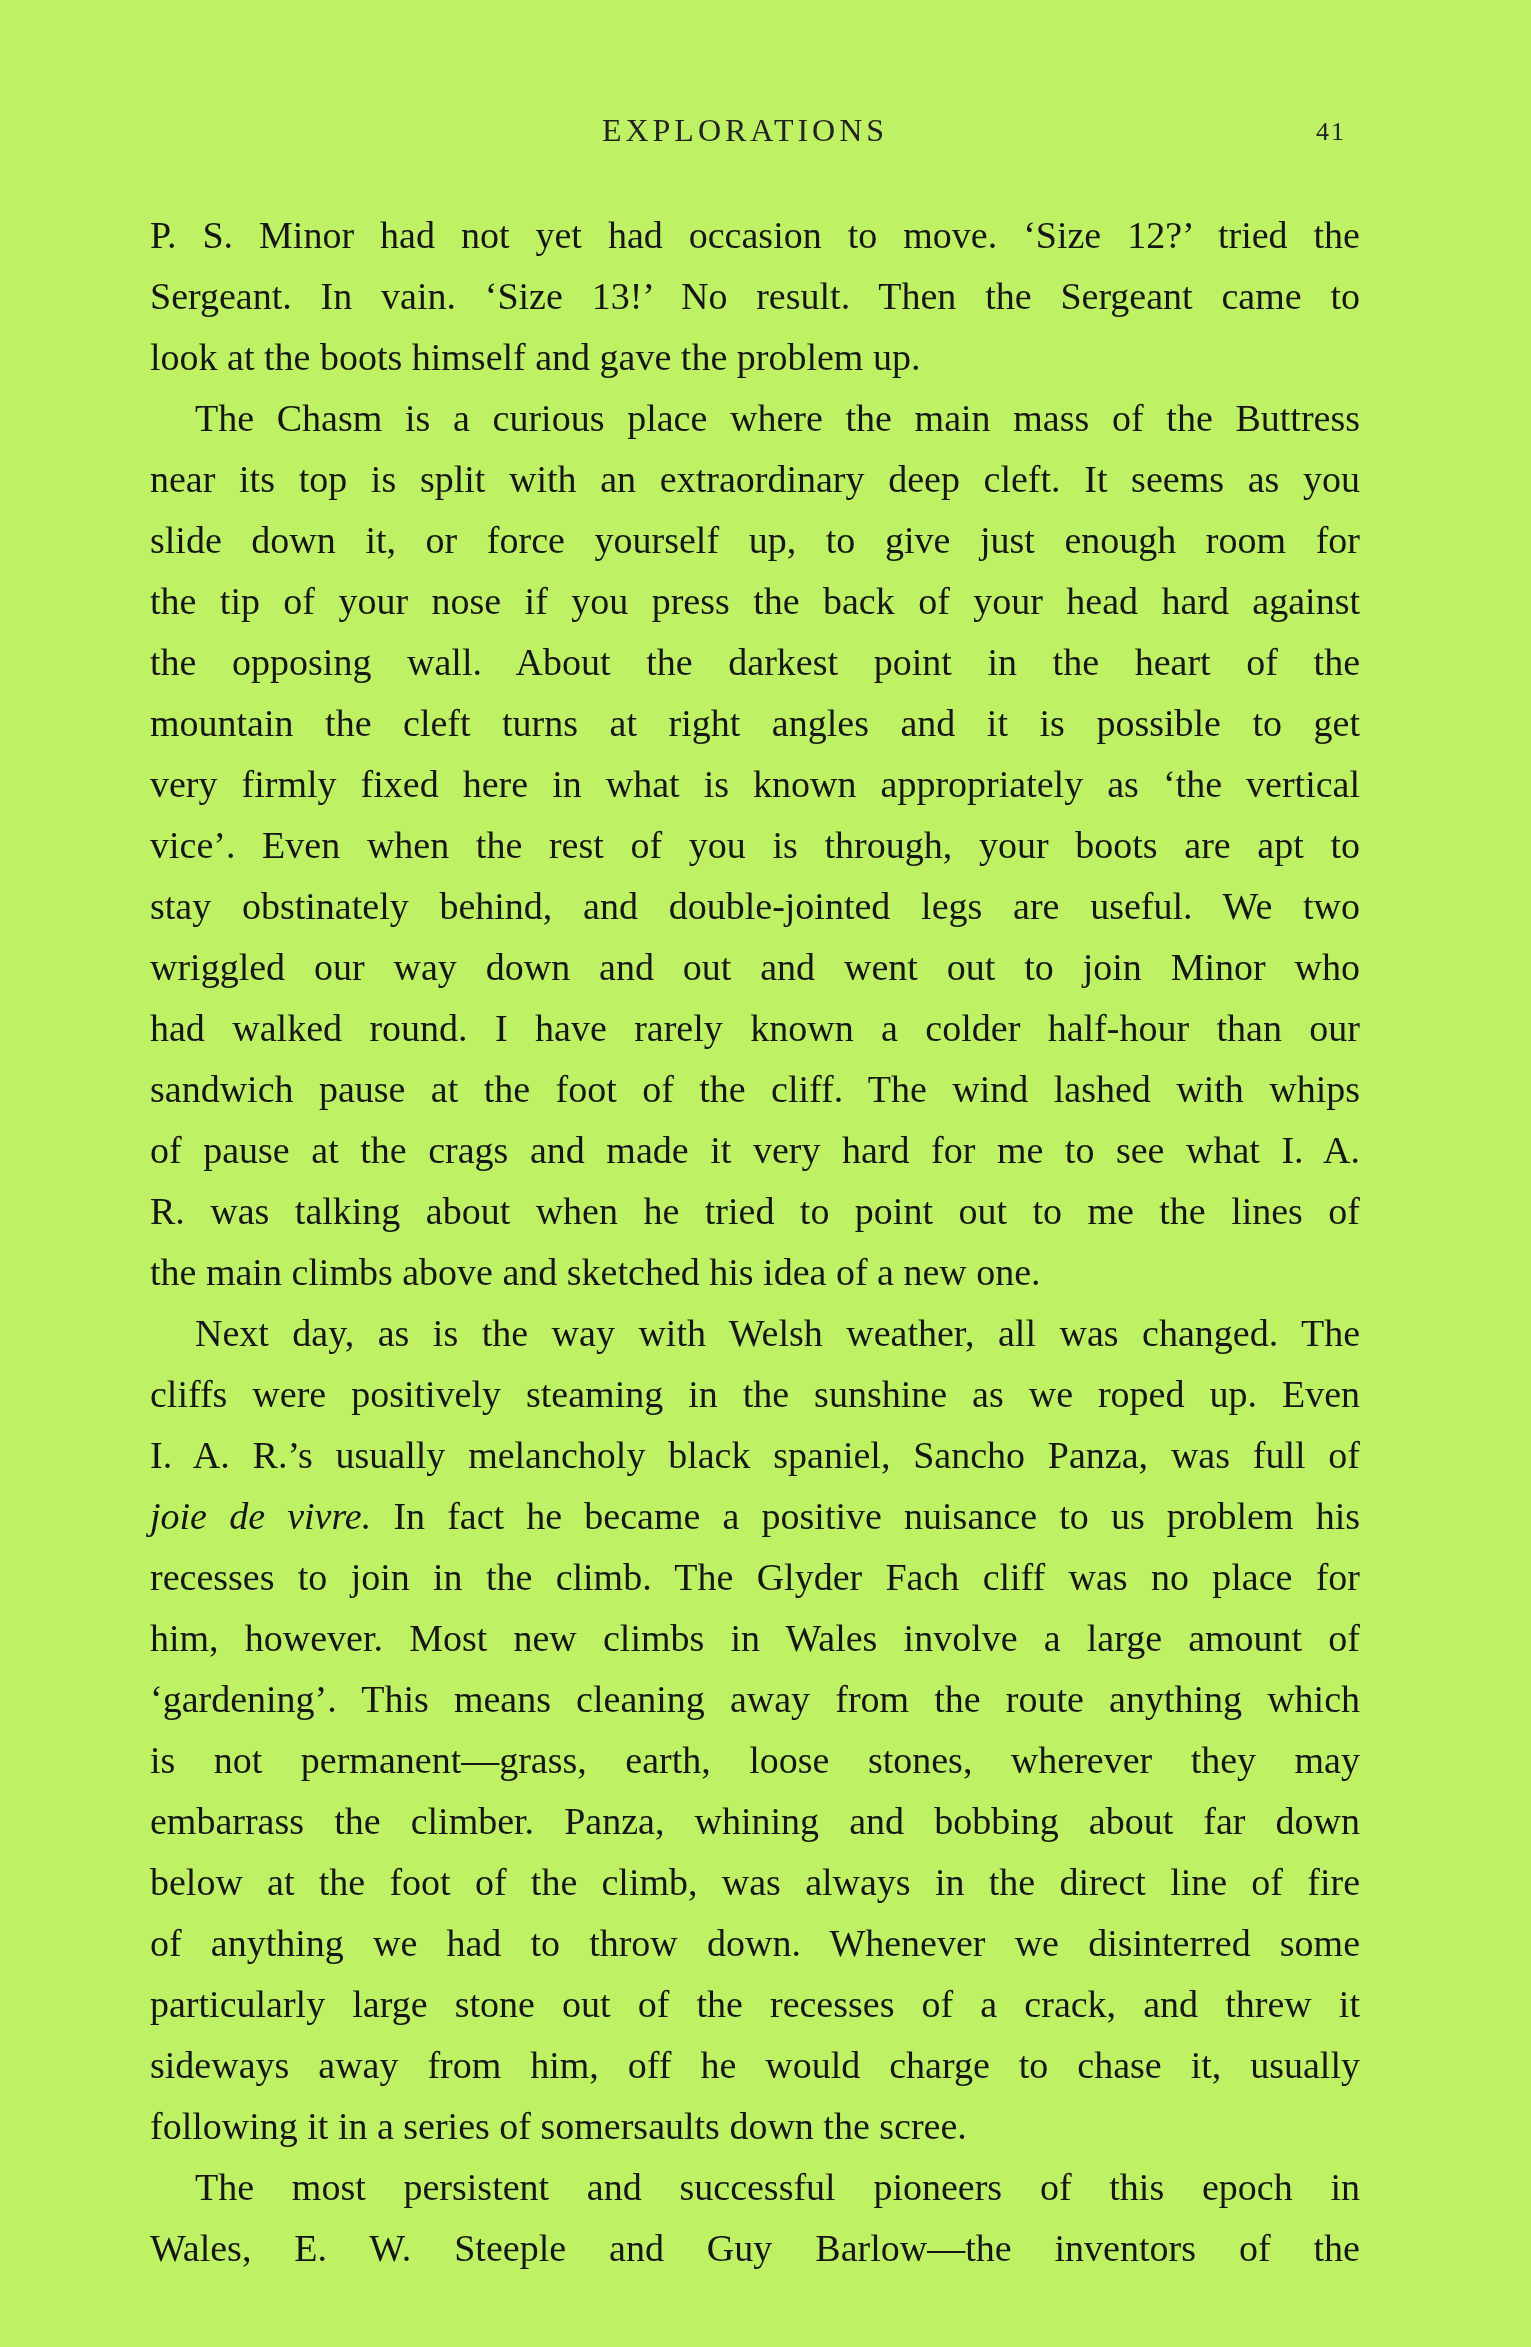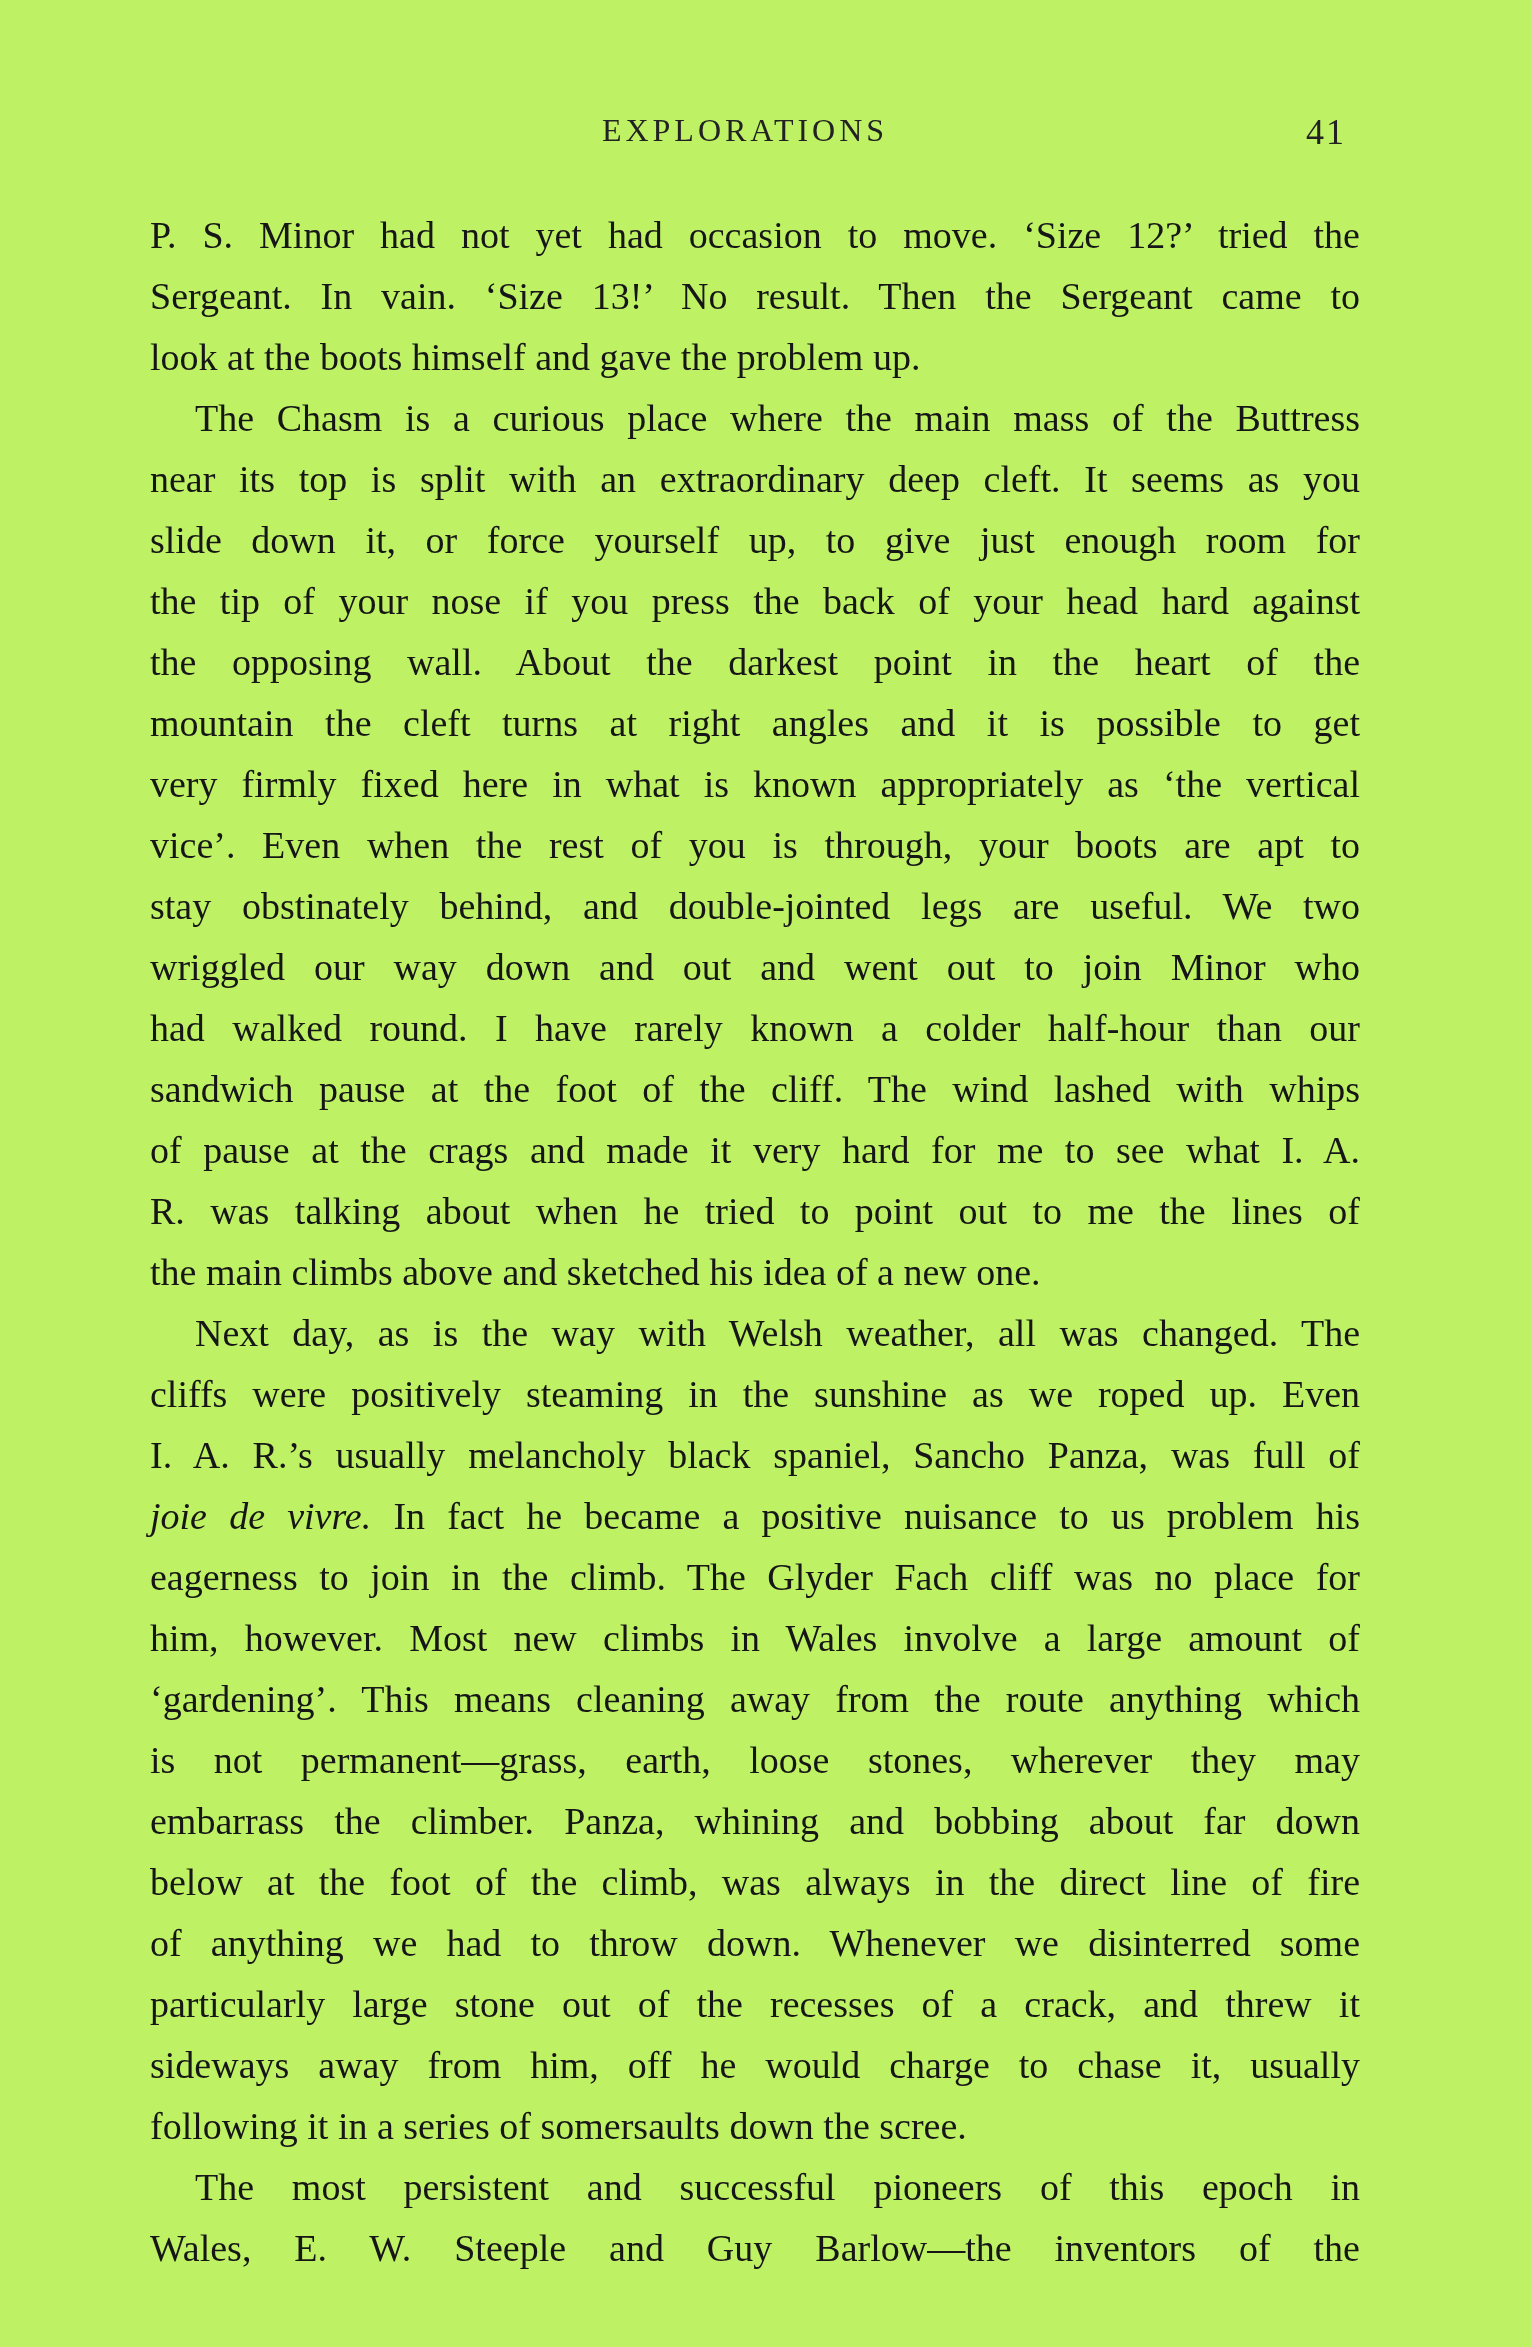--- a/index.html
+++ b/index.html
@@ -27,21 +27,21 @@
     text-align: center;
     font-size: 32px;
     letter-spacing: 4px;
     color: #222222;
     line-height: 36px;
   }
   .page-number {
     position: absolute;
     right: 14px;
     top: 2px;
-    font-size: 36px;
+    font-size: 26px;
     letter-spacing: 2px;
     color: #222222;
     line-height: 36px;
   }
   .body-text {
     position: absolute;
     top: 205px;
     left: 130px;
     width: 1230px;
     font-size: 38px;
@@ -93,21 +93,21 @@
         <div class="line just"><span>sandwich pause at the foot of the cliff. The wind lashed with whips</span></div>
         <div class="line just"><span>of pause at the crags and made it very hard for me to see what I. A.</span></div>
         <div class="line just"><span>R. was talking about when he tried to point out to me the lines of</span></div>
         <div class="line"><span>the main climbs above and sketched his idea of a new one.</span></div>
       </div>
       <div class="para indented">
         <div class="line just"><span>Next day, as is the way with Welsh weather, all was changed. The</span></div>
         <div class="line just"><span>cliffs were positively steaming in the sunshine as we roped up. Even</span></div>
         <div class="line just"><span>I. A. R.’s usually melancholy black spaniel, Sancho Panza, was full of</span></div>
         <div class="line just"><em>joie de vivre.</em><span> In fact he became a positive nuisance to us problem his</span></div>
-        <div class="line just"><span>eagerness to join in the climb. The Glyder Fach cliff was no place for</span></div>
+        <div class="line just"><span>recesses to join in the climb. The Glyder Fach cliff was no place for</span></div>
         <div class="line just"><span>him, however. Most new climbs in Wales involve a large amount of</span></div>
         <div class="line just"><span>‘gardening’. This means cleaning away from the route anything which</span></div>
         <div class="line just"><span>is not permanent—grass, earth, loose stones, wherever they may</span></div>
         <div class="line just"><span>embarrass the climber. Panza, whining and bobbing about far down</span></div>
         <div class="line just"><span>below at the foot of the climb, was always in the direct line of fire</span></div>
         <div class="line just"><span>of anything we had to throw down. Whenever we disinterred some</span></div>
         <div class="line just"><span>particularly large stone out of the recesses of a crack, and threw it</span></div>
         <div class="line just"><span>sideways away from him, off he would charge to chase it, usually</span></div>
         <div class="line"><span>following it in a series of somersaults down the scree.</span></div>
       </div>

